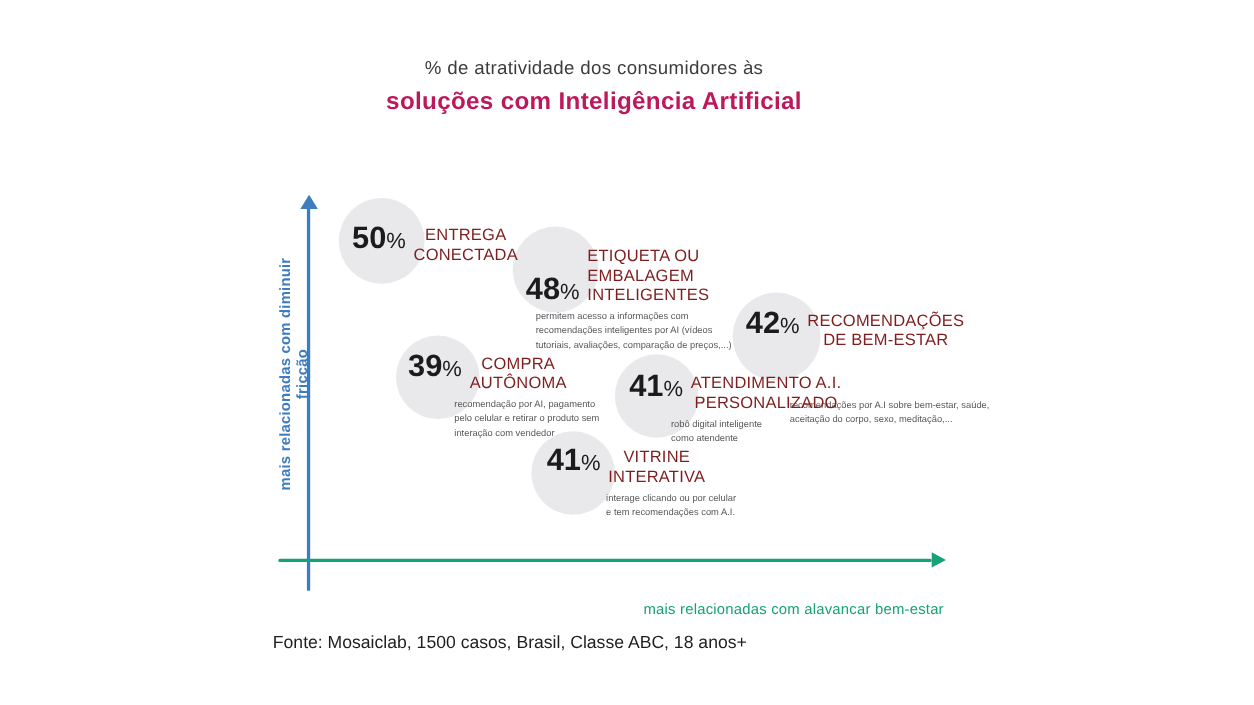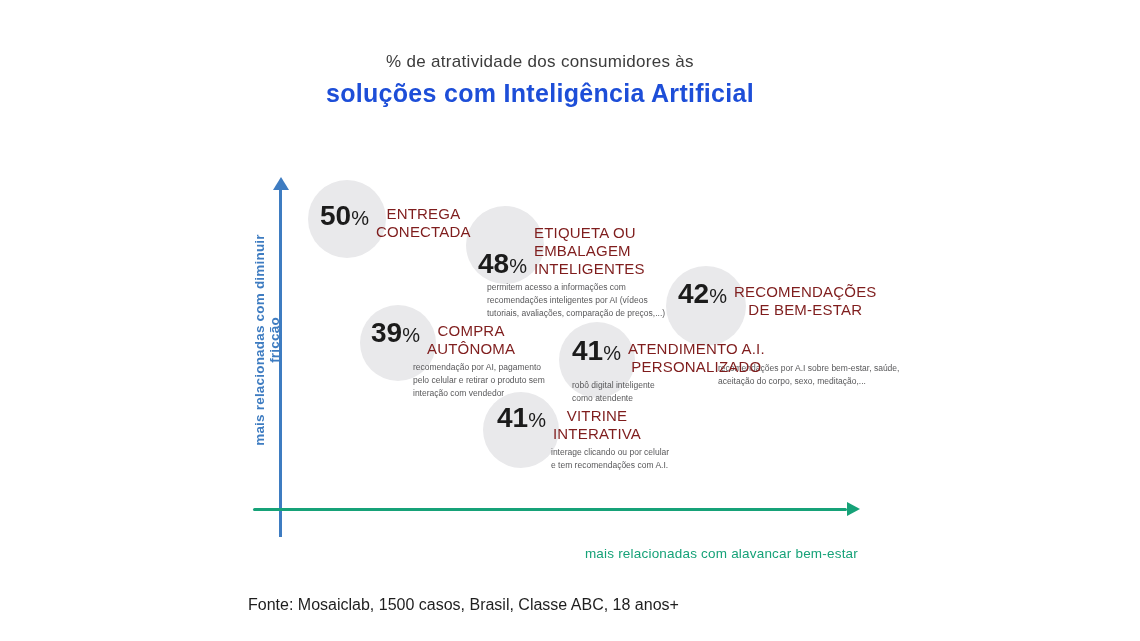--- a/index.html
+++ b/index.html
@@ -2,21 +2,21 @@
 <html><head>
 <meta charset="utf-8">
 <style>
   html,body{margin:0;padding:0;background:#ffffff;}
   body{font-family:"Liberation Sans","DejaVu Sans",sans-serif;}
   .canvas{position:relative;width:1052px;height:641px;background:#ffffff;overflow:hidden;}
 
   
   .title{position:absolute;left:90px;top:52px;width:900px;text-align:center;}
   .title .t1{font-size:17px;font-weight:500;color:#3c3c3c;letter-spacing:.3px;}
-  .title .t2{font-size:25px;font-weight:800;color:#1d4ed8;letter-spacing:.3px;margin-top:7px;}
+  .title .t2{font-size:22px;font-weight:800;color:#be185d;letter-spacing:.3px;margin-top:7px;}
 
   
   .yaxis{position:absolute;left:279px;top:188px;width:3px;height:349px;background:#3e7cc1;}
   .yarrow{position:absolute;left:273px;top:177px;width:0;height:0;
           border-left:8px solid transparent;border-right:8px solid transparent;
           border-bottom:13px solid #3e7cc1;}
   .ylabel{position:absolute;left:137px;top:325px;width:260px;text-align:center;
           transform:rotate(-90deg);transform-origin:center;
           color:#3e7cc1;font-weight:700;font-size:13.5px;letter-spacing:.2px;}
   .xaxis{position:absolute;left:253px;top:508px;width:594px;height:3px;background:#16a278;border-radius:2px;}
@@ -41,26 +41,26 @@
   .b50{left:320px;top:203px;}  .b50 .circle{width:78px;height:78px;left:-12px;top:-23px;}
   .b50 .desc{margin-left:3px;}
   .b48{left:478px;top:224px;}  .b48 .circle{width:78px;height:78px;left:-12px;top:-18px;}
   .b48 .head{align-items:flex-end;} .b48 .label{text-align:left;margin-top:0;}
   .b48 .desc{margin-left:9px;}
   .b42{left:678px;top:281px;}  .b42 .circle{width:80px;height:80px;left:-12px;top:-15px;}
   .b42 .desc{margin-left:40px;margin-top:43px;}
   .b39{left:371px;top:320px;}  .b39 .circle{width:76px;height:76px;left:-11px;top:-15px;}
   .b39 .desc{margin-left:42px;}
   .b41a{left:572px;top:338px;} .b41a .circle{width:76px;height:76px;left:-13px;top:-16px;}
-  .b41a .desc{}
+  .b41a .desc{margin-left:38px;}
   .b41v{left:497px;top:405px;} .b41v .circle{width:76px;height:76px;left:-14px;top:-13px;}
   .b41v .desc{margin-left:54px;}
 
   
-  .source{position:absolute;left:248px;top:596px;font-size:16px;color:#1e1e1e;}
+  .source{position:absolute;left:248px;top:576px;font-size:16px;color:#1e1e1e;}
 </style>
 </head>
 <body>
 
 <div class="canvas">
 
   <header class="title">
     <div class="t1">% de atratividade dos consumidores às</div>
     <div class="t2">soluções com Inteligência Artificial</div>
   </header>

